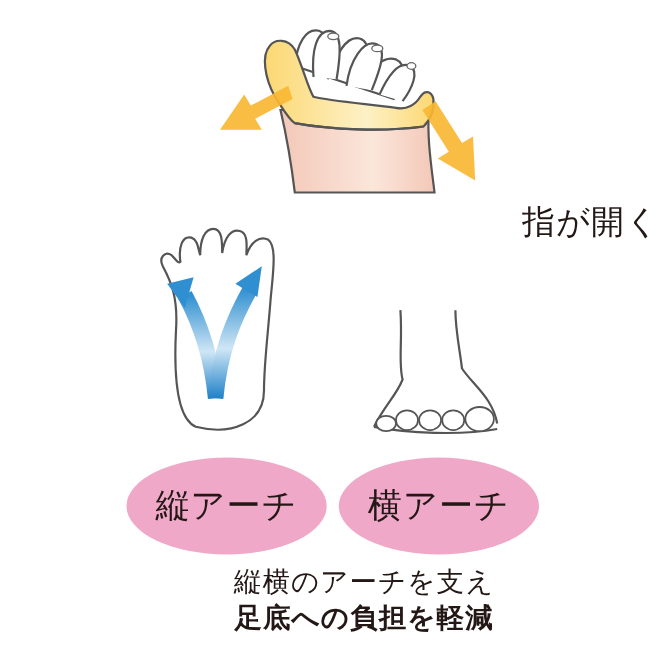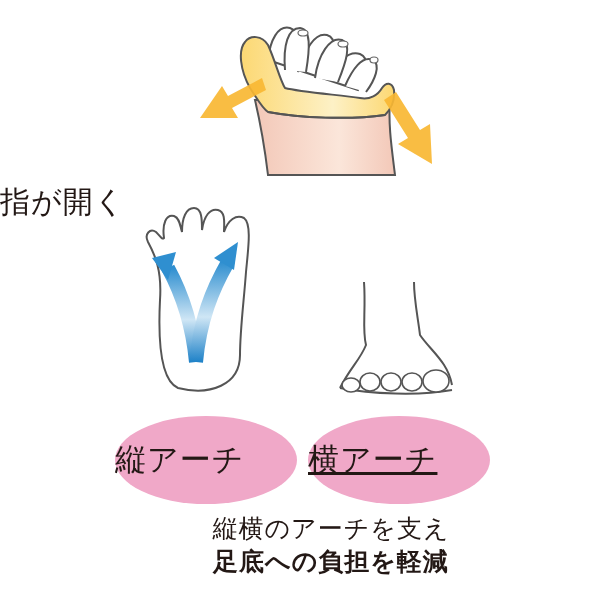--- a/index.html
+++ b/index.html
@@ -1,21 +1,21 @@
 <!DOCTYPE html>
 <html><head>
   <meta charset="utf-8">
   <style>
     html, body { margin: 0; padding: 0; background: #ffffff; }
     body { width: 600px; height: 600px; position: relative; overflow: hidden;
            font-family: "DejaVu Sans", "Liberation Sans", sans-serif; color: #231815; }
     .abs { position: absolute; }
     svg { position: absolute; left: 0; top: 0; }
-    .caption-top { left: 0; width: 600px; top: 182px; text-align: left; font-size: 30px; letter-spacing: 1px; }
-    .oval { width: 182px; height: 88px; border-radius: 50%; display: flex; align-items: center; 
+    .caption-top { left: 0; width: 600px; top: 182px; text-align: right; font-size: 30px; letter-spacing: 1px; }
+    .oval { width: 182px; height: 88px; border-radius: 50%; display: flex; align-items: center; justify-content: center;
             font-size: 31px; letter-spacing: 1px; }
     .oval-left { left: 115px; top: 416px; }
     .oval-right { left: 308px; top: 416px; }
     .bottom-text { left: 0; width: 600px; text-align: center; font-size: 25px; line-height: 32px; letter-spacing: 1px; margin-left: 31px; }
     .line1 { top: 513px; }
     .line2 { top: 546px; font-weight: bold; }
   </style>
 </head>
 <body>
 
@@ -90,18 +90,18 @@
     <ellipse cx="412" cy="382" rx="10" ry="9" fill="#fff" stroke="#555" stroke-width="1.6"></ellipse>
     <ellipse cx="436" cy="381" rx="13" ry="11" fill="#fff" stroke="#555" stroke-width="1.6"></ellipse>
   </g>
 </svg>
 
 <div class="abs caption-top">指が開く</div>
 
 <div class="abs oval oval-left" style="background:#f0a8c8;">
   <span>縦アーチ</span>
 </div>
-<div class="abs oval oval-right" style="background:#f0a8c8;text-decoration:underline;">
+<div class="abs oval oval-right" style="background:#f0a8c8;">
   <span>横アーチ</span>
 </div>
 
 <div class="abs bottom-text line1">縦横のアーチを支え</div>
 <div class="abs bottom-text line2">足底への負担を軽減</div>
 
 </body></html>

